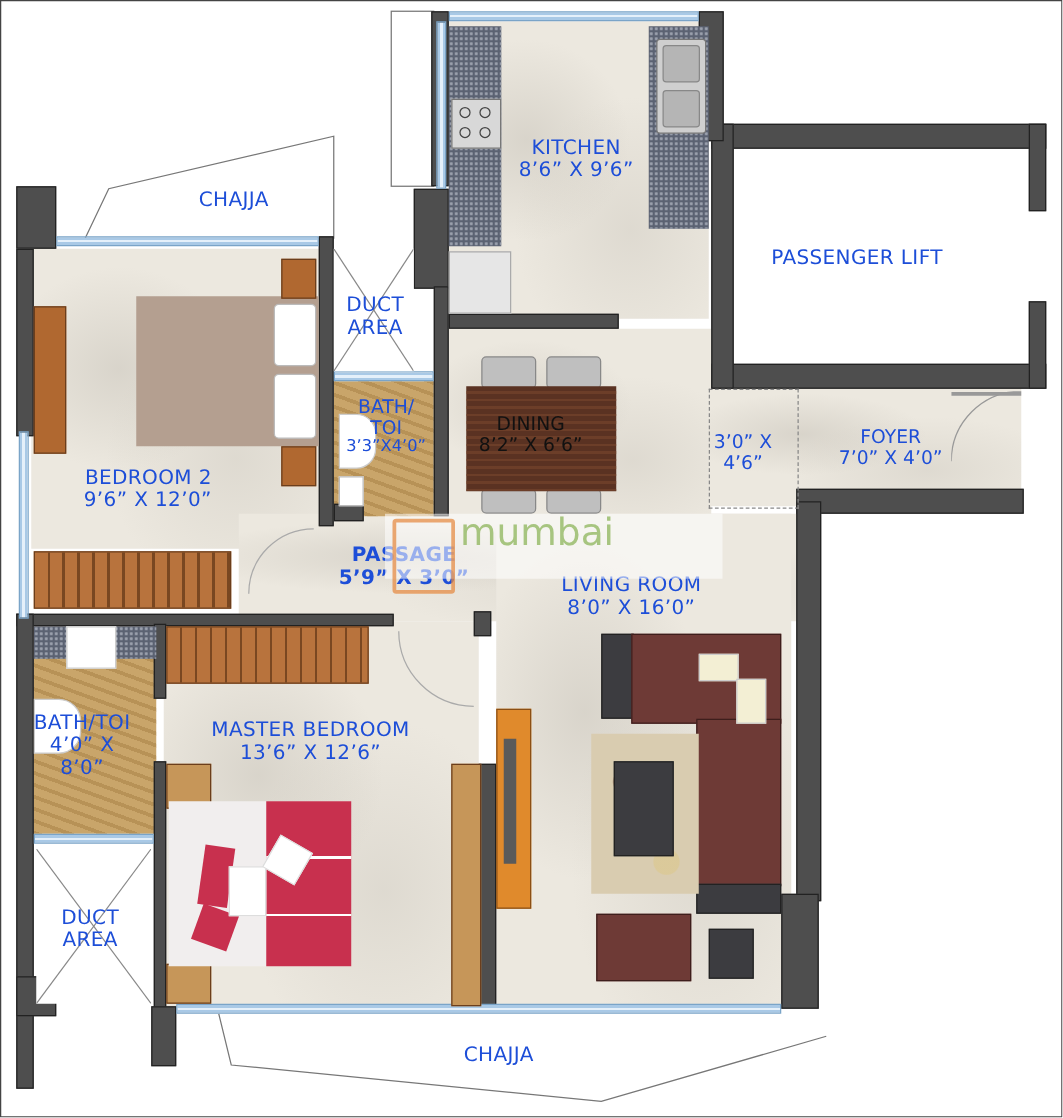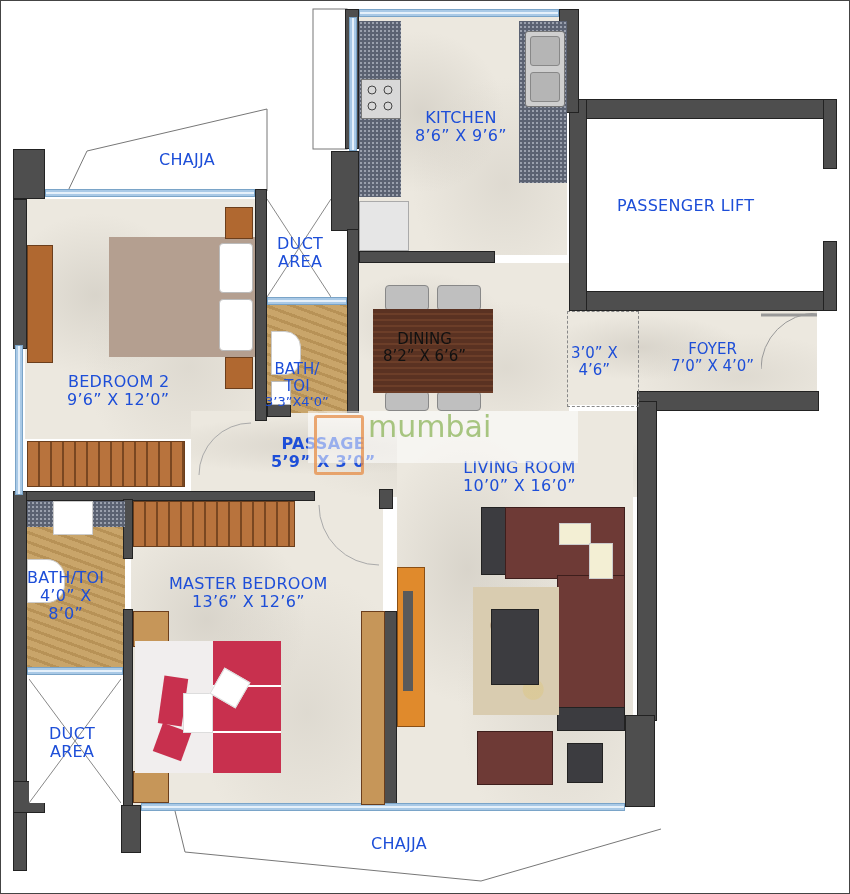--- a/index.html
+++ b/index.html
@@ -186,21 +186,21 @@
     <div>8’6” X 9’6”</div>
   </div>
 
   <div class="label lbl-l" style="left:616px;top:196px;">PASSENGER LIFT</div>
 
   <div class="label lbl-l" style="left:276px;top:234px;">
     <div>DUCT</div>
     <div>AREA</div>
   </div>
 
-  <div class="label lbl-m" style="left:264px;top:316px;margin-top:44px;">
+  <div class="label lbl-m" style="left:276px;top:316px;">
     <div>BATH/</div>
     <div>TOI</div>
     <div class="lbl-s">3’3”X4’0”</div>
   </div>
 
   <div class="label lbl-l" style="left:66px;top:372px;text-align:right">
     <div>BEDROOM 2</div>
     <div>9’6” X 12’0”</div>
   </div>
 
@@ -217,23 +217,23 @@
   <div class="label lbl-m" style="left:670px;top:340px;">
     <div>FOYER</div>
     <div>7’0” X 4’0”</div>
   </div>
 
   <div class="label lbl-l" style="left:270px;top:434px;font-weight:bold;">
     <div>PASSAGE</div>
     <div>5’9” X 3’0”</div>
   </div>
 
-  <div class="label lbl-l" style="left:462px;top:458px;text-align:center;">
+  <div class="label lbl-l" style="left:448px;top:458px;text-align:center;">
     <div>LIVING ROOM</div>
-    <div>10’0” X 16’0”</div>
+    <div>8’0” X 16’0”</div>
   </div>
 
   <div class="label lbl-l" style="left:26px;top:568px;">
     <div>BATH/TOI</div>
     <div>4’0” X</div>
     <div>8’0”</div>
   </div>
 
   <div class="label lbl-l" style="left:168px;top:574px;">
     <div>MASTER BEDROOM</div>

